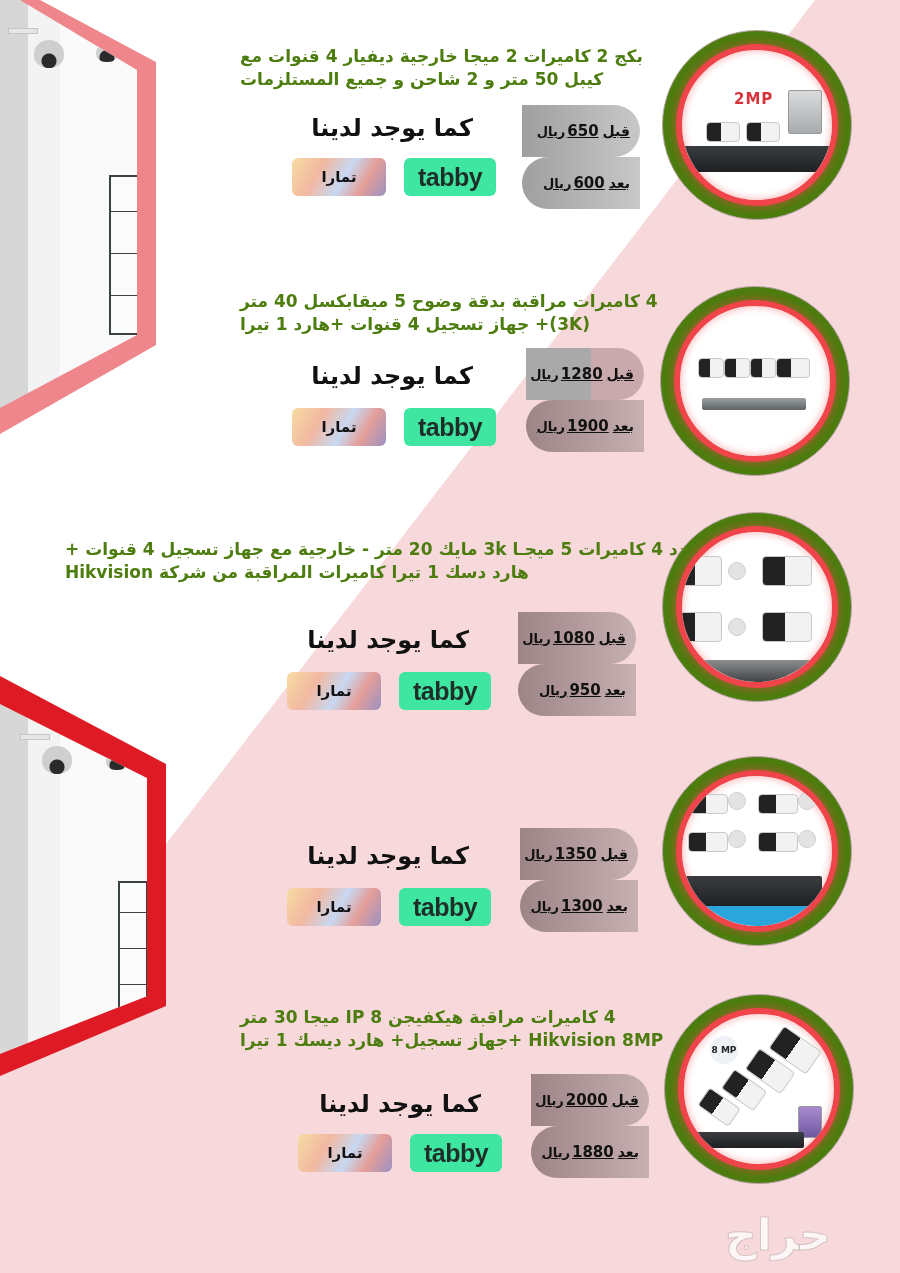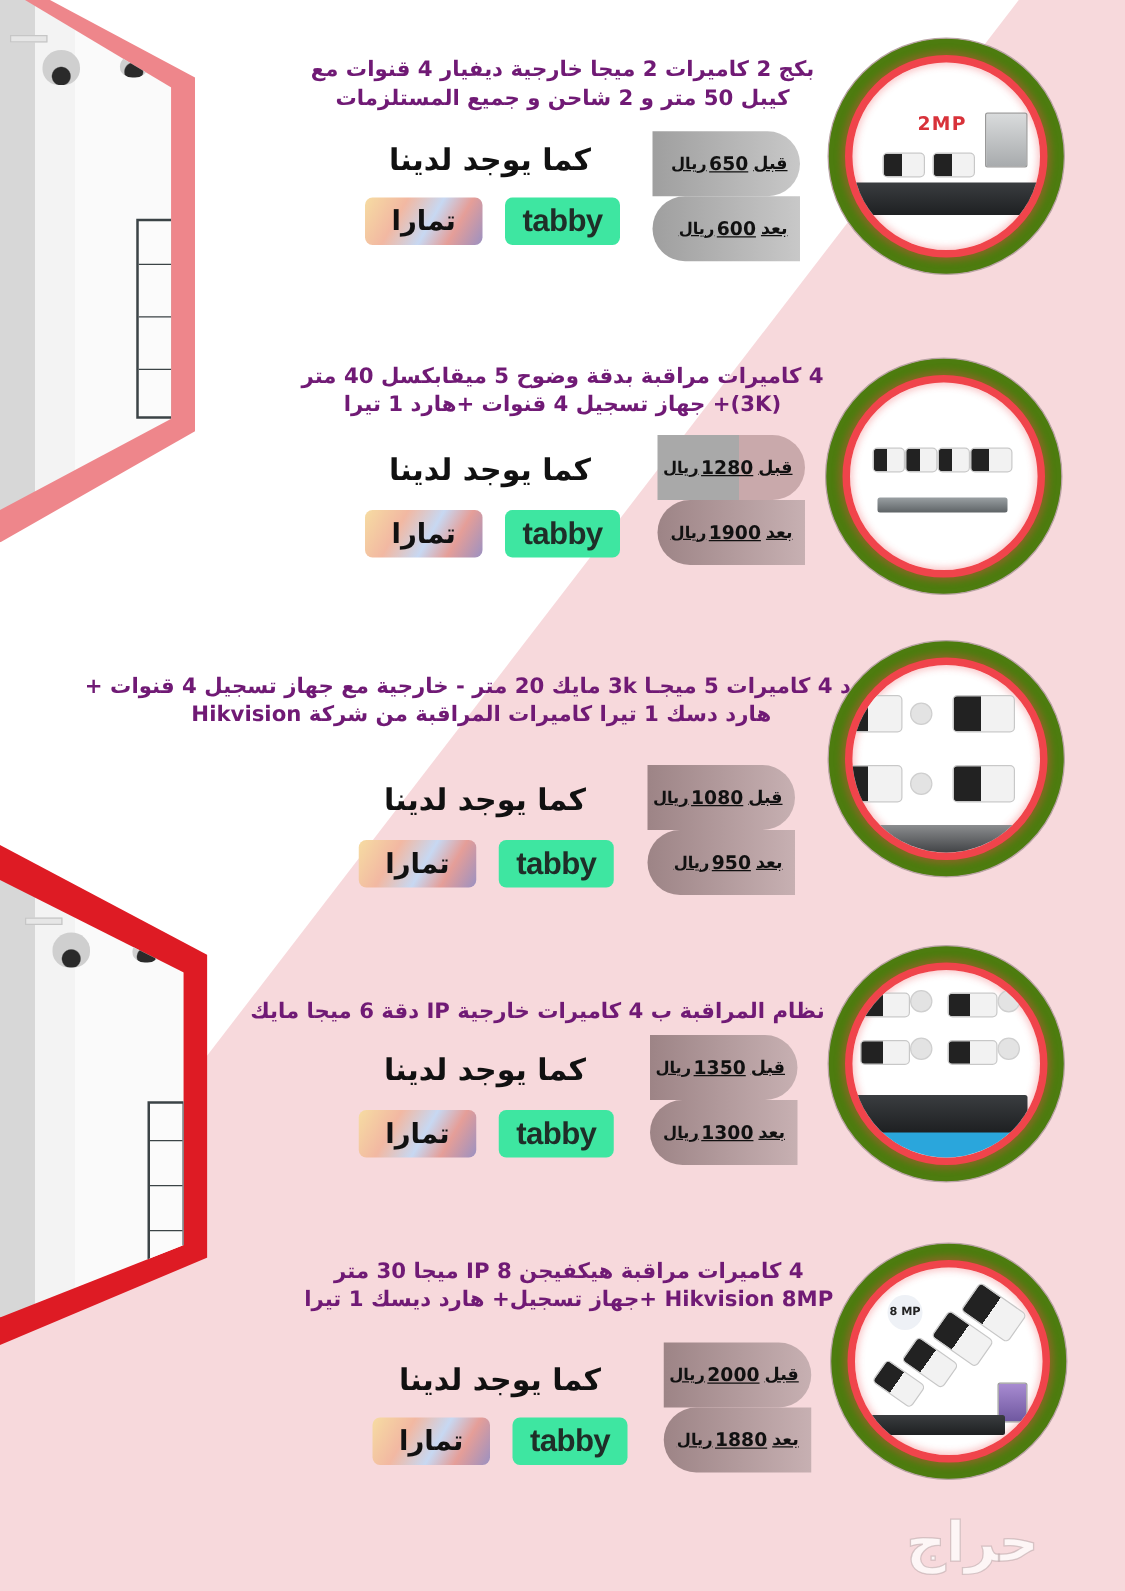--- a/index.html
+++ b/index.html
@@ -55,40 +55,40 @@
     position: absolute; border: 2px solid #3b4346; background: #fbfbfb;
   }
   .window .pane { border-bottom: 1px solid #3b4346; }
 
   
   .product {
     position: absolute; left: 0; width: 900px; z-index: 2;
   }
   .product-title {
     position: absolute;
-    direction: rtl; text-align: center;
+    direction: rtl; text-align: left;
     font-weight: bold; font-size: 17px; line-height: 23px;
-    color: #701a75;
+    color: #4d7c0f;
   }
   .cta {
     position: absolute; direction: rtl;
     font-weight: bold; font-size: 24px; color: #111;
     text-align: center; width: 200px;
   }
   .badge {
     position: absolute; height: 38px; border-radius: 6px;
     display: flex; align-items: center; justify-content: center;
     font-weight: bold;
   }
   .badge-tabby {
     width: 92px; background: #3ee6a1; color: #1f2e28; font-size: 25px;
     letter-spacing: -0.5px; font-family: "Liberation Sans", sans-serif;
   }
   .badge-tamara {
-    width: 94px; direction: rtl; font-size: 22px; color: #111;
+    width: 94px; direction: rtl; font-size: 15px; color: #111;
     background: linear-gradient(120deg, #f6dca2 0%, #f2b8a2 30%, #c7d8f2 55%, #e59e98 75%, #9b91c2 100%);
   }
 
   .price-block { position: absolute; width: 118px; height: 104px; }
   .price-pill {
     position: absolute; right: 0; width: 118px; height: 52px;
     display: flex; align-items: center; justify-content: flex-start;
     direction: rtl; padding-right: 10px;
     font-weight: bold; font-size: 14px; color: #111;
   }
@@ -256,23 +256,20 @@
       <div class="bullet big" style="left:80px;top:24px;"></div>
       <div class="bullet big" style="left:-10px;top:80px;"></div>
       <div class="mount" style="left:46px;top:86px;"></div>
       <div class="bullet big" style="left:80px;top:80px;"></div>
       <div class="dvr" style="left:0;top:128px;width:150px;height:24px;background:linear-gradient(180deg,#8b8d8f,#3b3d40);"></div>
     </div>
   </div>
 </section>
 
 <section class="product" style="top:760px;height:200px;">
-  <div class="product-title" style="left:200px;top:38px;width:460px;">
-    <div>نظام المراقبة ب 4 كاميرات خارجية IP دقة 6 ميجا مايك</div>
-  </div>
   <div class="cta" style="left:288px;top:82px;">كما يوجد لدينا</div>
   <div class="badge badge-tamara" style="left:287px;top:128px;">تمارا</div>
   <div class="badge badge-tabby" style="left:399px;top:128px;">tabby</div>
   <div class="price-block" style="left:520px;top:68px;">
     <div class="price-pill before mauve">
       <span class="lbl">قبل</span>
       <span class="num">1350</span>
       <span class="cur">ريال</span>
     </div>
     <div class="price-pill after mauve">

